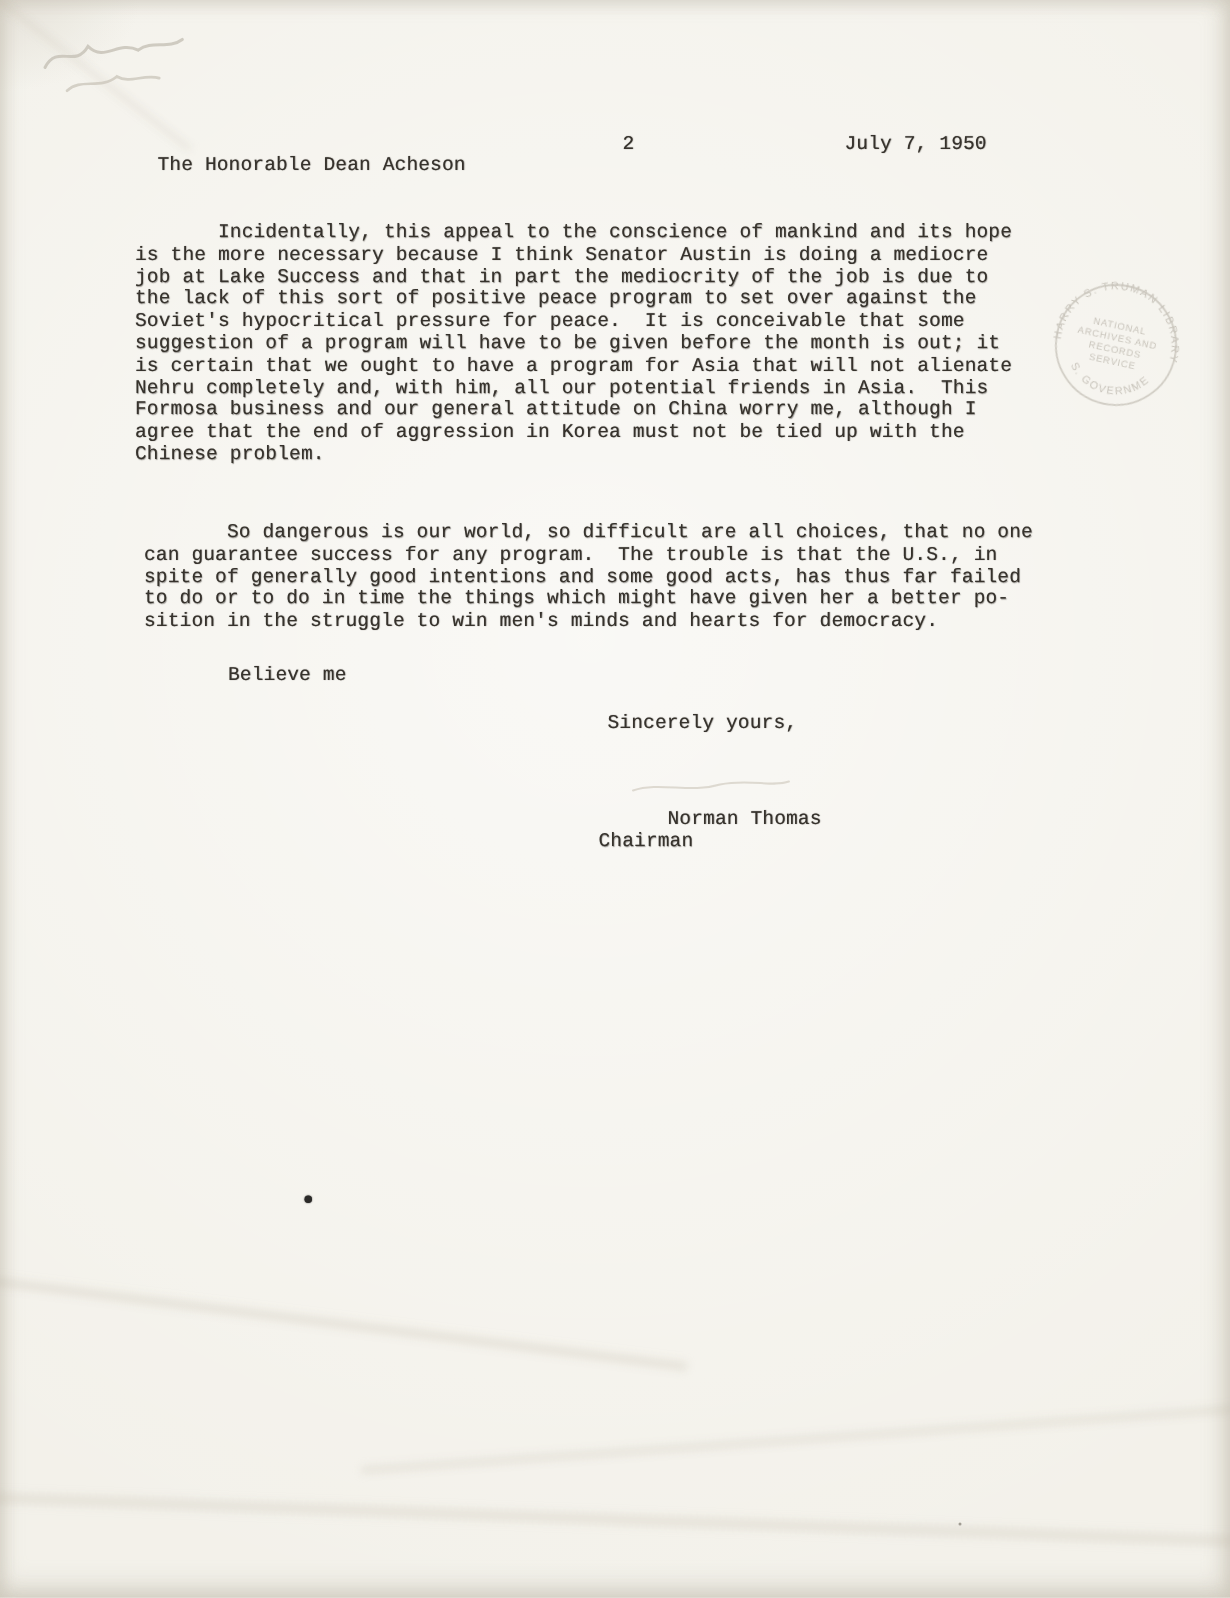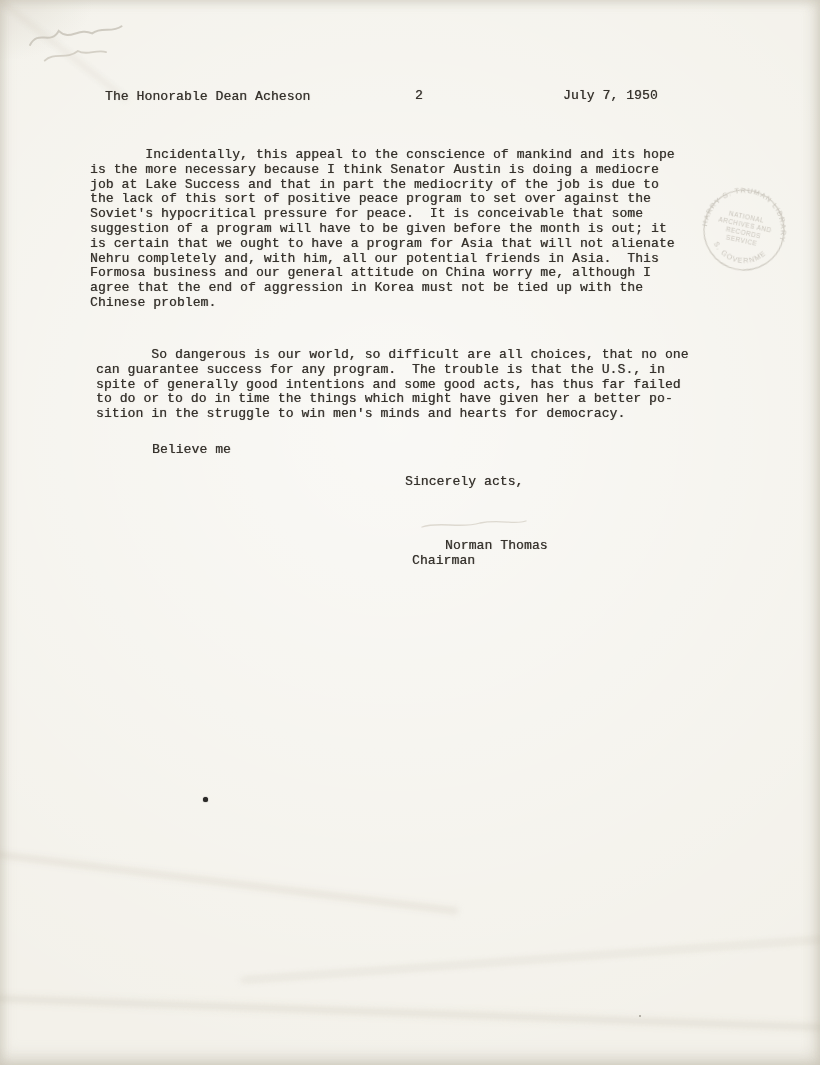--- a/index.html
+++ b/index.html
@@ -48,21 +48,21 @@
   <div class="wrinkle" style="left:-60px; top:875px; width:520px; height:9px; transform:rotate(7deg);"></div>
   <div class="wrinkle" style="left:240px; top:955px; width:620px; height:7px; transform:rotate(-4deg);"></div>
   <div class="wrinkle" style="left:-40px; top:1008px; width:900px; height:10px; transform:rotate(2deg);"></div>
   <div class="wrinkle" style="left:-25px; top:45px; width:170px; height:5px; transform:rotate(38deg);"></div>
 
   <svg class="annot" style="left:25px; top:15px; transform:rotate(-6deg);" width="105" height="55" viewBox="0 0 105 55">
     <path d="M5,25 C15,10 25,28 35,14 C45,26 55,12 68,20 C78,14 88,22 98,16" fill="none" stroke="#c8c3b8" stroke-width="2" stroke-linecap="round" opacity="0.85"></path>
     <path d="M18,42 C28,34 40,44 52,36 C60,42 70,36 80,40" fill="none" stroke="#ccc7bc" stroke-width="1.8" stroke-linecap="round" opacity="0.8"></path>
   </svg>
 
-  <div class="type" style="left:105px; top:90px;text-align:right;">The Honorable Dean Acheson</div>
+  <div class="type" style="left:105px; top:103px;text-align:right;">The Honorable Dean Acheson</div>
   <div class="type" style="left:415px; top:89px;">2</div>
   <div class="type" style="left:563px; top:89px;">July 7, 1950</div>
 
   <div class="type" style="left:90px; top:148px;">       Incidentally, this appeal to the conscience of mankind and its hope
 is the more necessary because I think Senator Austin is doing a mediocre
 job at Lake Success and that in part the mediocrity of the job is due to
 the lack of this sort of positive peace program to set over against the
 Soviet's hypocritical pressure for peace.  It is conceivable that some
 suggestion of a program will have to be given before the month is out; it
 is certain that we ought to have a program for Asia that will not alienate
@@ -70,28 +70,28 @@
 Formosa business and our general attitude on China worry me, although I
 agree that the end of aggression in Korea must not be tied up with the
 Chinese problem.</div>
   <div class="type" style="left:96px; top:348px;">       So dangerous is our world, so difficult are all choices, that no one
 can guarantee success for any program.  The trouble is that the U.S., in
 spite of generally good intentions and some good acts, has thus far failed
 to do or to do in time the things which might have given her a better po-
 sition in the struggle to win men's minds and hearts for democracy.</div>
   <div class="type" style="left:152px; top:443px;">Believe me</div>
 
-  <div class="type" style="left:405px; top:475px;">Sincerely acts,</div>
+  <div class="type" style="left:405px; top:475px;">Sincerely yours,</div>
 
   <svg class="annot" style="left:420px; top:515px;" width="110" height="20" viewBox="0 0 110 20">
     <path d="M2,12 C20,6 40,14 60,8 C80,4 95,10 106,6" fill="none" stroke="#d4cfc4" stroke-width="1.3" stroke-linecap="round" opacity="0.75"></path>
   </svg>
 
   <div class="type" style="left:399px; top:539px;margin-left:46px;">Norman Thomas</div>
-  <div class="type" style="left:412px; top:554px;text-align:right;">Chairman</div>
+  <div class="type" style="left:399px; top:554px;text-align:right;">Chairman</div>
 
   <div class="stamp-wrap">
     <svg width="100" height="100" viewBox="0 0 100 100">
       <defs>
         <path id="arcTop" d="M 13.5 56 A 37 37 0 1 1 86.5 56"></path>
         <path id="arcBottom" d="M 22 67.4 A 33 33 0 0 0 78 67.4"></path>
       </defs>
       <circle cx="50" cy="50" r="40" fill="none" stroke="#c2beb4" stroke-width="1.2" opacity="0.9"></circle>
       <text class="stamp-text" font-size="7.2" letter-spacing="1.1">
         <textPath href="#arcTop" startOffset="50%" text-anchor="middle">HARRY S. TRUMAN LIBRARY</textPath>

